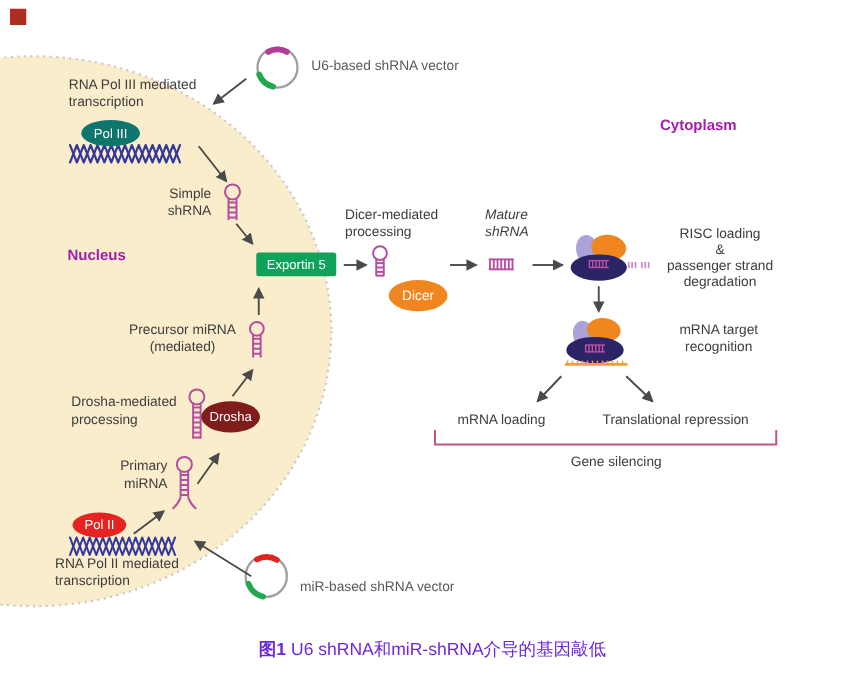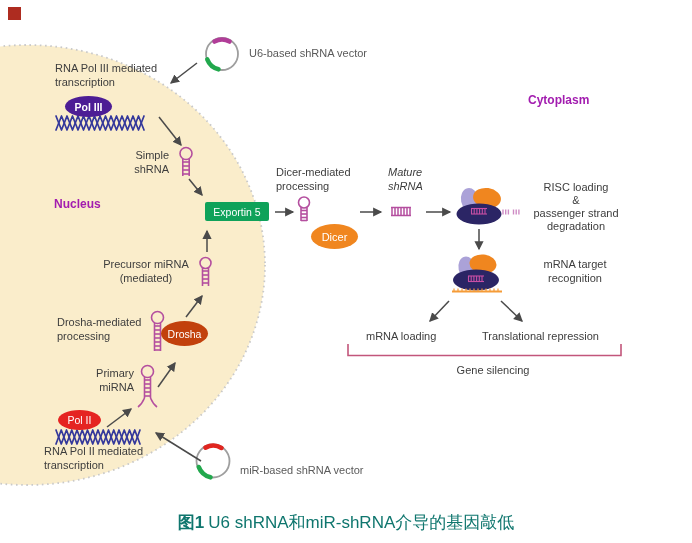--- a/index.html
+++ b/index.html
@@ -8,21 +8,21 @@
   .lbl{position:absolute;font-size:11px;line-height:13.5px;color:#3d3d3d;}
   .gray{color:#5a5a5a;}
   .ctr{text-align:center;}
   .rt{text-align:right;}
   .bold{font-weight:bold;}
   .badge{position:absolute;display:flex;align-items:center;justify-content:center;
          color:#fff;font-size:10.5px;border-radius:50%;}
   .region-title{position:absolute;font-size:12px;font-weight:bold;color:#a21caf;}
   #red-bullet{position:absolute;left:8px;top:7px;width:13px;height:13px;background:#AE2C20;}
   #caption{position:absolute;left:0;top:511px;width:692px;text-align:center;
-           font-size:17px;color:#0f766e;}
+           font-size:14px;color:#6d28d9;}
   #caption .cap-txt{margin-left:4px;}
   svg.layer{position:absolute;left:0;top:0;}
   .arrow{stroke:#4a4a4a;stroke-width:1.5;marker-end:url(#ah);}
   .rna{stroke:#B44F9F;stroke-width:1.6;fill:none;}
 </style>
 </head>
 <body>
 
 <div id="stage">
 
@@ -193,23 +193,23 @@
     <line class="arrow" x1="360" y1="212" x2="381" y2="212"></line>
     <line class="arrow" x1="426" y1="212" x2="450" y2="212"></line>
     <line class="arrow" x1="479" y1="229" x2="479" y2="249"></line>
     <line class="arrow" x1="449" y1="301" x2="430" y2="321"></line>
     <line class="arrow" x1="501" y1="301" x2="522" y2="321"></line>
   </svg>
 
   <div class="region-title" style="left:54px;top:197px;">Nucleus</div>
   <div class="region-title" style="left:528px;top:93px;">Cytoplasm</div>
 
-  <div class="badge" style="left:65px;top:96px;width:47px;height:21px;background:#4c1d95;font-weight:bold;">Pol III</div>
+  <div class="badge" style="left:65px;top:96px;width:47px;height:21px;background:#0f766e;">Pol III</div>
   <div class="badge" style="left:58px;top:410px;width:43px;height:20px;background:#E52421;">Pol II</div>
-  <div class="badge" style="left:161px;top:321px;width:47px;height:25px;background:#c2410c;">Drosha</div>
+  <div class="badge" style="left:161px;top:321px;width:47px;height:25px;background:#7f1d1d;">Drosha</div>
   <div class="badge" style="left:311px;top:200px;width:47px;height:25px;background:#F0861F;font-size:11px;margin-top:24px;">Dicer</div>
   <div class="badge" style="left:205px;top:202px;width:64px;height:19px;background:#0FA25A;border-radius:2px;">Exportin 5</div>
 
   <div class="lbl" style="left:55px;top:62px;width:130px;">
     <div>RNA Pol III mediated</div>
     <div>transcription</div>
   </div>
   <div class="lbl rt" style="left:124px;top:149px;width:45px;">
     <div>Simple</div>
     <div>shRNA</div>

